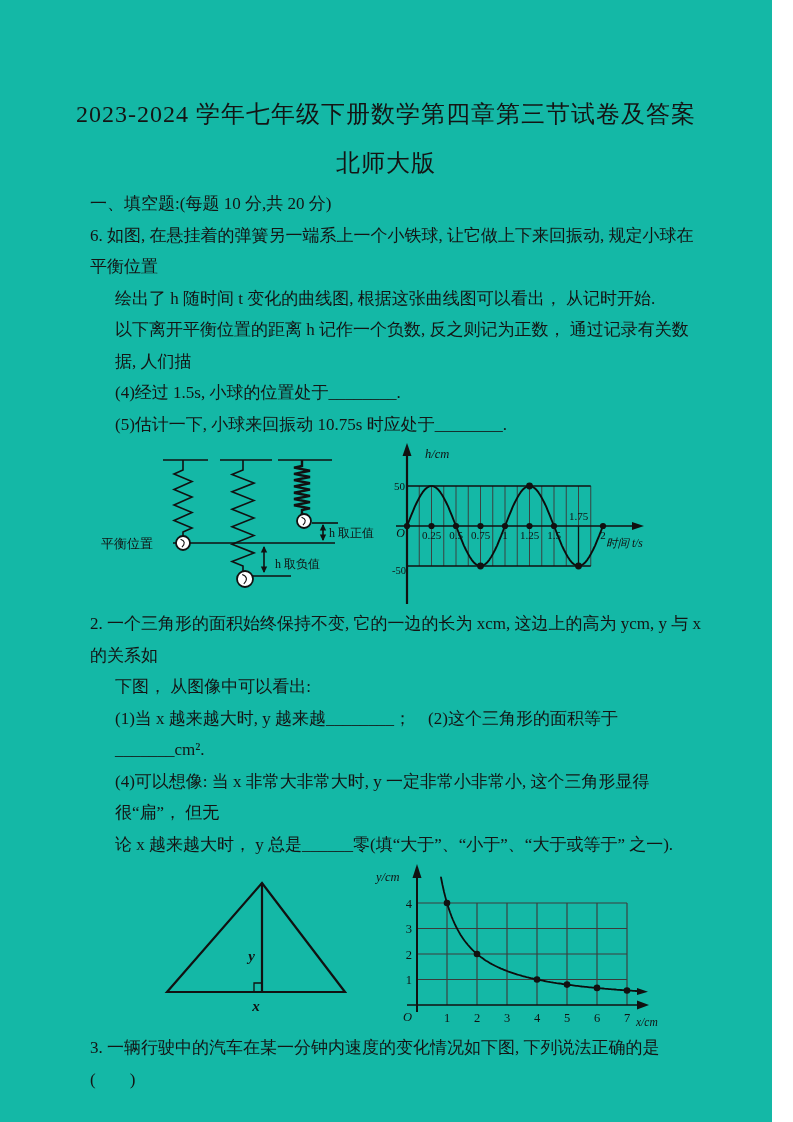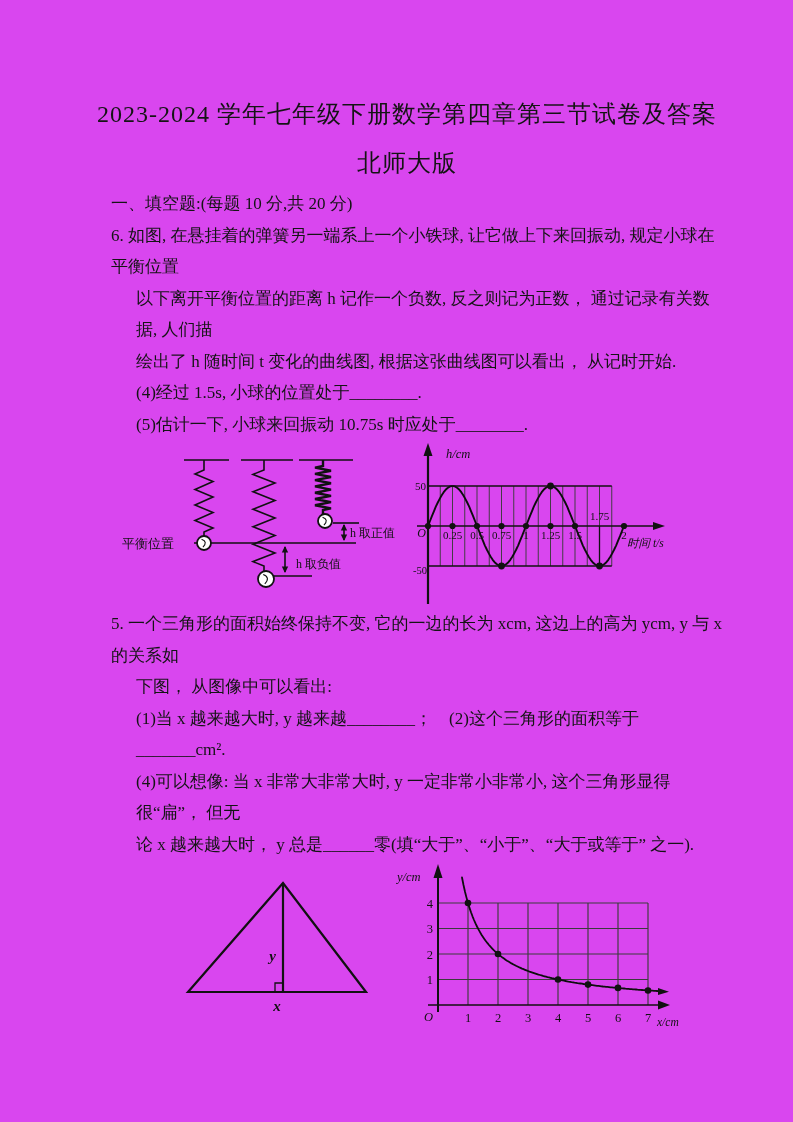--- a/index.html
+++ b/index.html
@@ -1,18 +1,18 @@
 <!DOCTYPE html>
 <html><head>
 <meta charset="utf-8">
 <style>
   html,body{margin:0;padding:0;background:#ffffff;}
   .page{
-    width:772px;height:1122px;background:#d946ef;position:relative;overflow:hidden;
-    font-family:"Liberation Serif","DejaVu Serif",serif;color:#141414;padding-left:21px;
+    width:772px;height:1122px;background:#14b8a6;position:relative;overflow:hidden;
+    font-family:"Liberation Serif","DejaVu Serif",serif;color:#141414;
   }
   .title{
     margin:90px 70px 0 70px;text-align:center;
     font-size:24px;line-height:49px;letter-spacing:1px;font-weight:400;
   }
   .line{
     font-size:17px;line-height:31.5px;white-space:pre-wrap;
   }
   .ml0{margin-left:90px;margin-right:70px;}
   .ml1{margin-left:115px;margin-right:70px;}
@@ -32,22 +32,22 @@
 </head>
 <body>
 
 <div class="page">
 
   <div class="title">2023-2024 学年七年级下册数学第四章第三节试卷及答案北师大版</div>
 
   <div class="line ml0">一、填空题:(每题 10 分,共 20 分)</div>
 
   <div class="line ml0">6. 如图, 在悬挂着的弹簧另一端系上一个小铁球, 让它做上下来回振动, 规定小球在平衡位置</div>
+  <div class="line ml1">绘出了 h 随时间 t 变化的曲线图, 根据这张曲线图可以看出， 从记时开始.</div>
   <div class="line ml1">以下离开平衡位置的距离 h 记作一个负数, 反之则记为正数， 通过记录有关数据, 人们描</div>
-  <div class="line ml1">绘出了 h 随时间 t 变化的曲线图, 根据这张曲线图可以看出， 从记时开始.</div>
   <div class="line ml1">(4)经过 1.5s, 小球的位置处于________.</div>
   <div class="line ml1">(5)估计一下, 小球来回振动 10.75s 时应处于________.</div>
 
   <div class="figrow" style="margin-left:95px">
     <svg id="spring-svg" width="295" height="160" viewBox="0 0 295 160">
         <line x1="68" y1="20" x2="113" y2="20" class="fig"></line>
         <line x1="125" y1="20" x2="177" y2="20" class="fig"></line>
         <line x1="183" y1="20" x2="237" y2="20" class="fig"></line>
         <path d="M 88 20 L 88 30 L 79.0 33.9 L 97.0 41.6 L 79.0 49.4 L 97.0 57.1 L 79.0 64.9 L 97.0 72.6 L 79.0 80.4 L 97.0 88.1 L 88 92 L 88 96" class="fig"></path>
         <path d="M 148 20 L 148 30 L 137.0 34.4 L 159.0 43.1 L 137.0 51.8 L 159.0 60.5 L 137.0 69.3 L 159.0 78.0 L 137.0 86.7 L 159.0 95.5 L 137.0 104.2 L 159.0 112.9 L 137.0 121.6 L 148 126 L 148 131" class="fig"></path>
@@ -115,21 +115,21 @@
         <text x="113" y="99" text-anchor="middle" class="num">1</text>
         <text x="137.5" y="99" text-anchor="middle" class="num">1.25</text>
         <text x="162" y="99" text-anchor="middle" class="num">1.5</text>
         <text x="186.5" y="80" text-anchor="middle" class="num">1.75</text>
         <text x="211" y="99" text-anchor="middle" class="num">2</text>
         <text x="33" y="18" font-size="12.5" font-style="italic">h/cm</text>
         <text x="214" y="107" font-size="11.5" font-style="italic">时间 t/s</text>
       </svg>
   </div>
 
-  <div class="line ml0">5. 一个三角形的面积始终保持不变, 它的一边的长为 xcm, 这边上的高为 ycm, y 与 x 的关系如</div>
+  <div class="line ml0">2. 一个三角形的面积始终保持不变, 它的一边的长为 xcm, 这边上的高为 ycm, y 与 x 的关系如</div>
   <div class="line ml1">下图， 从图像中可以看出:</div>
   <div class="line ml1">(1)当 x 越来越大时, y 越来越________；    (2)这个三角形的面积等于_______cm².</div>
   <div class="line ml1">(4)可以想像: 当 x 非常大非常大时, y 一定非常小非常小, 这个三角形显得很“扁”， 但无</div>
   <div class="line ml1">论 x 越来越大时， y 总是______零(填“大于”、“小于”、“大于或等于” 之一).</div>
 
   <div class="figrow" style="margin-left:135px">
     <svg id="tri-svg" width="240" height="160" viewBox="0 0 240 160">
       <path d="M 32 132 L 127 23 L 210 132 Z" class="fig2"></path>
       <line x1="127" y1="23" x2="127" y2="132" class="fig2"></line>
       <path d="M 119 132 L 119 123 L 127 123" class="fig" style="stroke-width:1.3"></path>
@@ -170,14 +170,15 @@
         <text x="162" y="162" text-anchor="middle" font-size="12.5">4</text>
         <text x="192" y="162" text-anchor="middle" font-size="12.5">5</text>
         <text x="222" y="162" text-anchor="middle" font-size="12.5">6</text>
         <text x="252" y="162" text-anchor="middle" font-size="12.5">7</text>
         <text x="37" y="161" text-anchor="end" font-size="12.5" font-style="italic">O</text>
         <text x="1" y="21" font-size="12.5" font-style="italic">y/cm</text>
         <text x="261" y="166" font-size="11.5" font-style="italic">x/cm</text>
       </svg>
   </div>
 
+  <div class="line ml0">3. 一辆行驶中的汽车在某一分钟内速度的变化情况如下图, 下列说法正确的是(　　)</div>
 
 </div>
 
 </body></html>

